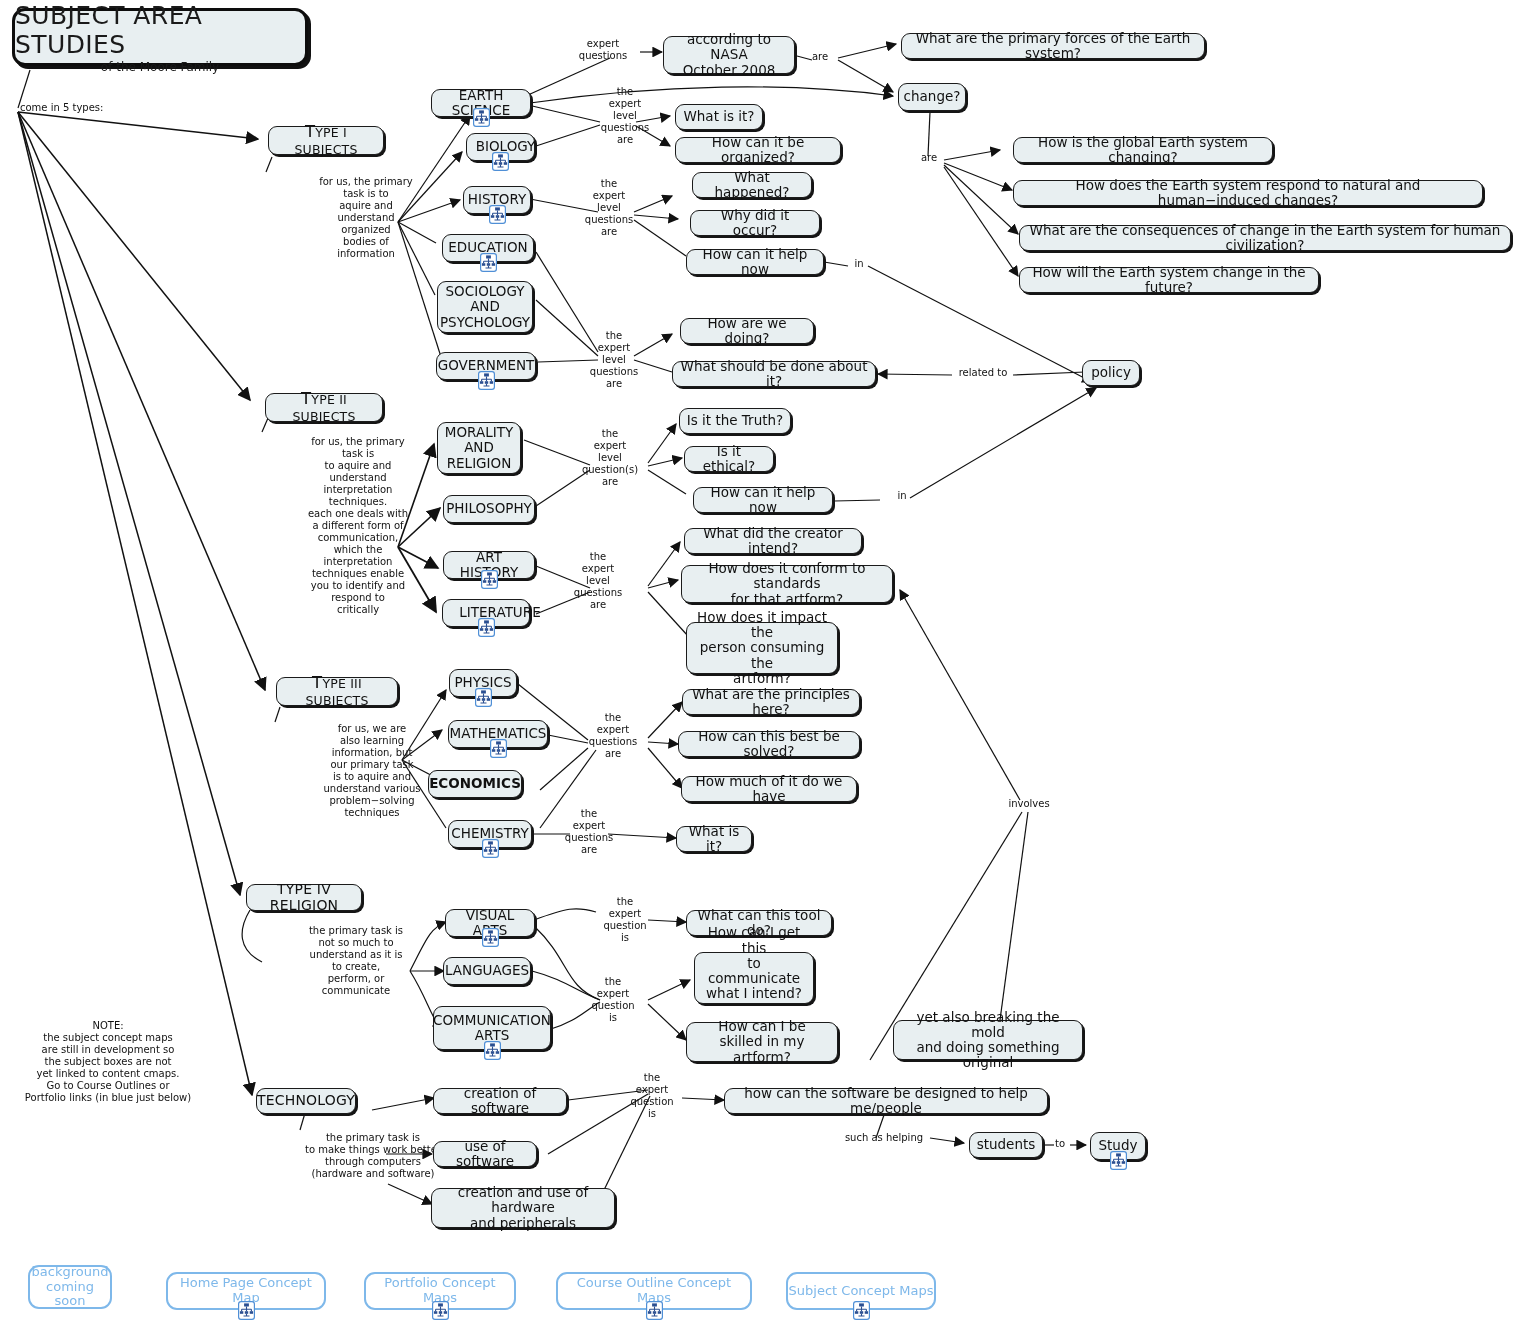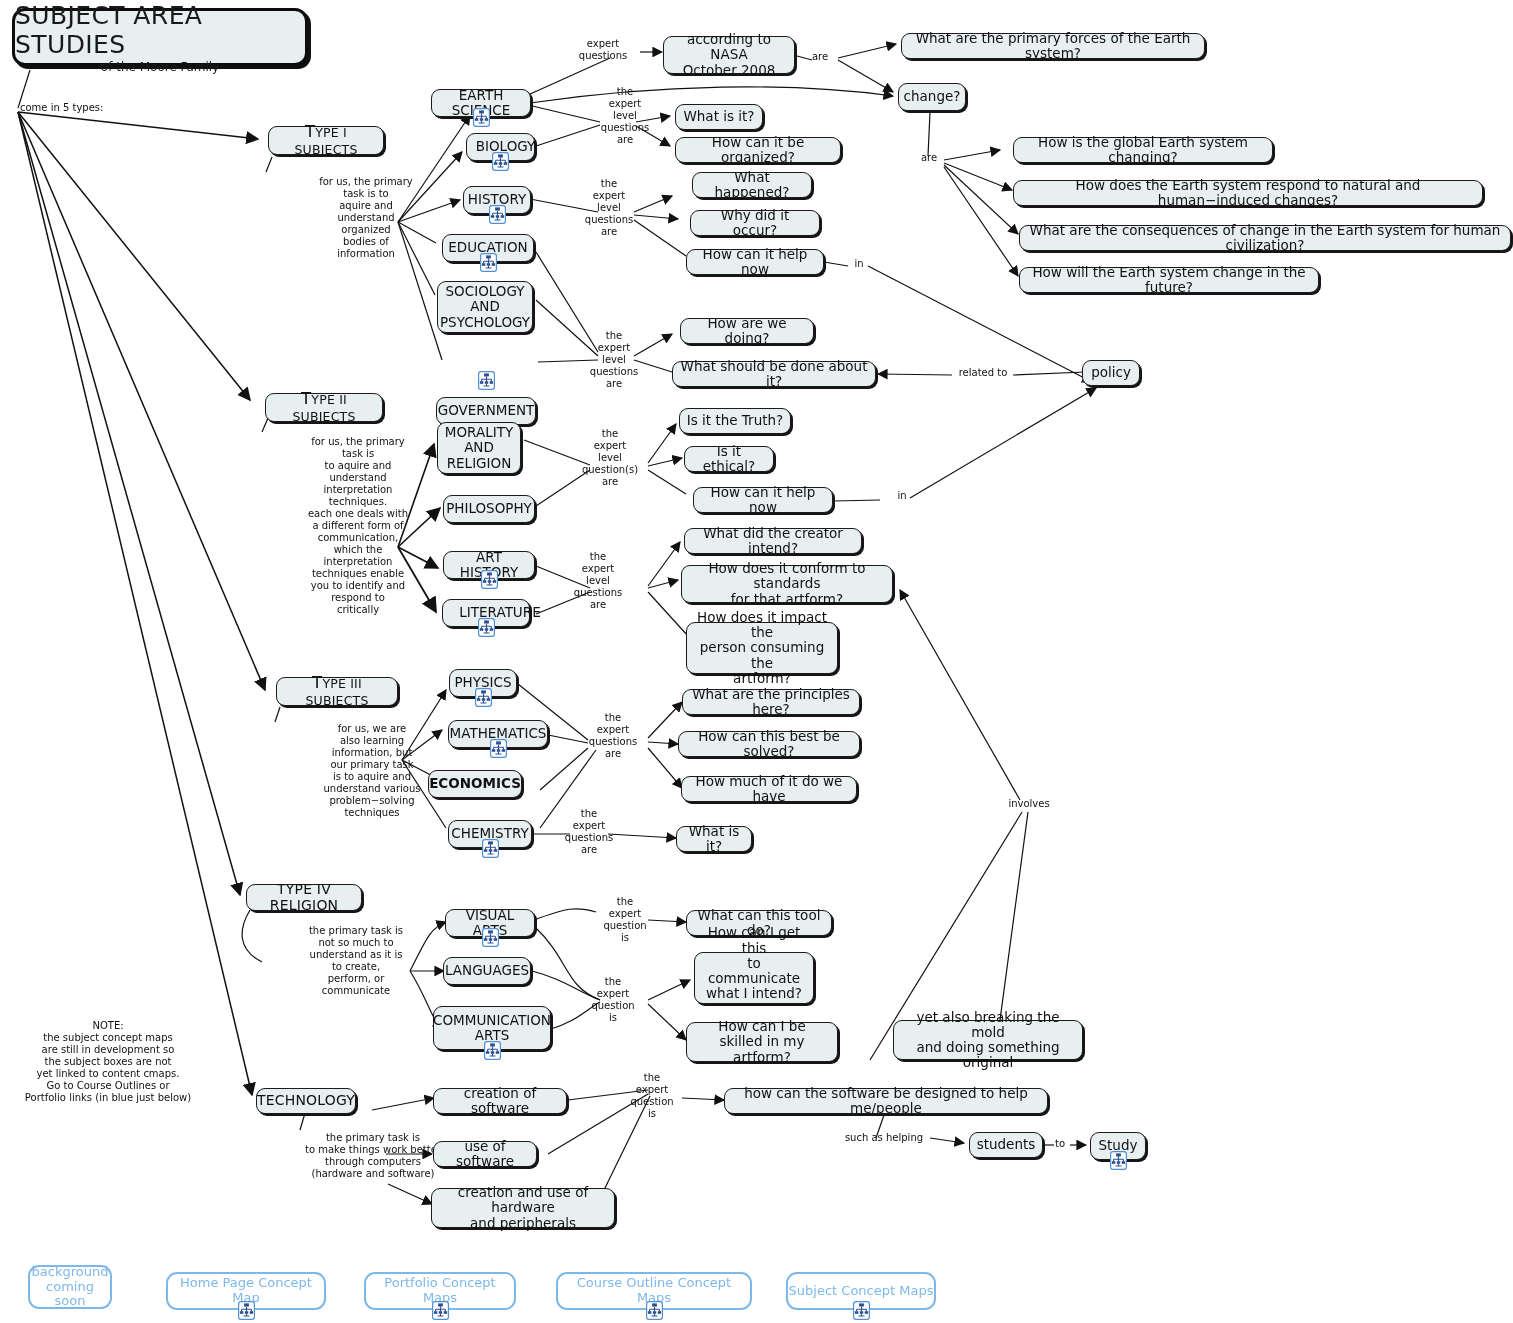--- a/index.html
+++ b/index.html
@@ -297,21 +297,21 @@
     <span class="lbl">HISTORY</span>
     </div>
   <div class="node" style="left:442px;top:234px;width:92px;height:28px;">
     <span class="lbl">EDUCATION</span>
     </div>
   <div class="node" style="left:437px;top:281px;width:96px;height:52px;">
     <span class="lbl">SOCIOLOGY
 AND
 PSYCHOLOGY</span>
     </div>
-  <div class="node" style="left:436px;top:352px;width:100px;height:28px;margin-top:45px;">
+  <div class="node" style="left:436px;top:352px;width:100px;height:28px;">
     <span class="lbl">GOVERNMENT</span>
     </div>
 
   <div class="node" style="left:437px;top:422px;width:84px;height:52px;">
     <span class="lbl">MORALITY
 AND
 RELIGION</span>
     </div>
   <div class="node" style="left:443px;top:495px;width:92px;height:28px;">
     <span class="lbl">PHILOSOPHY</span>

